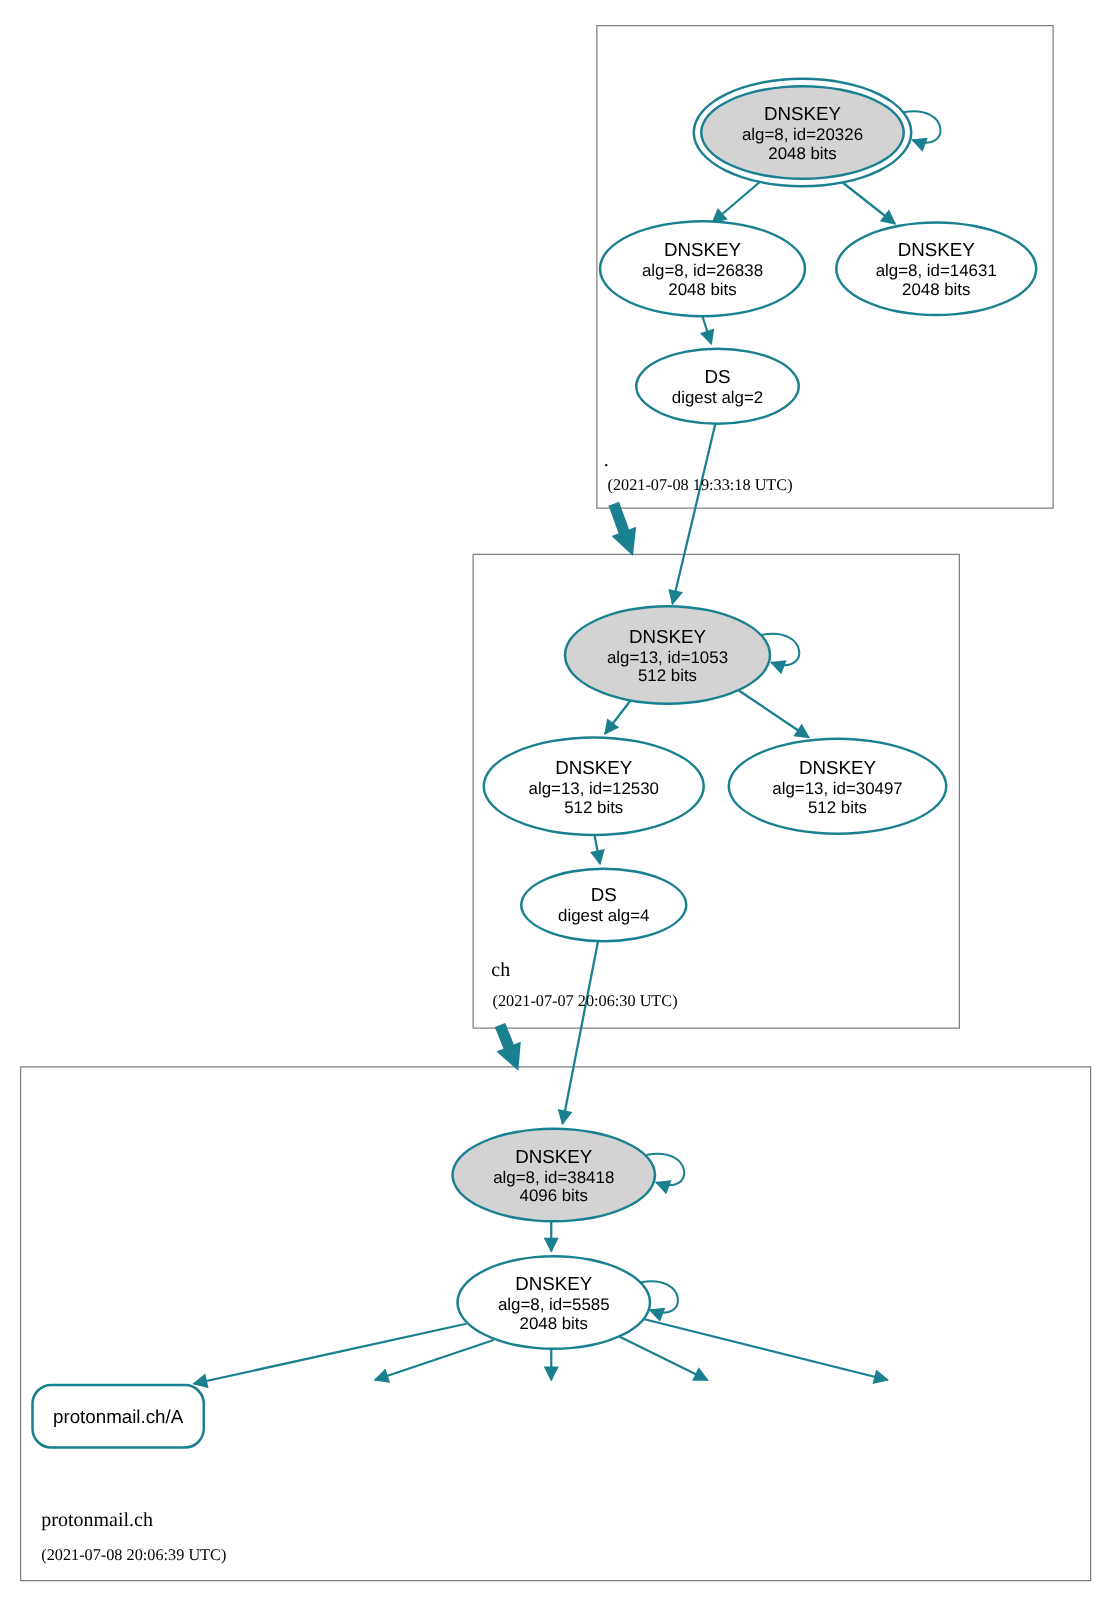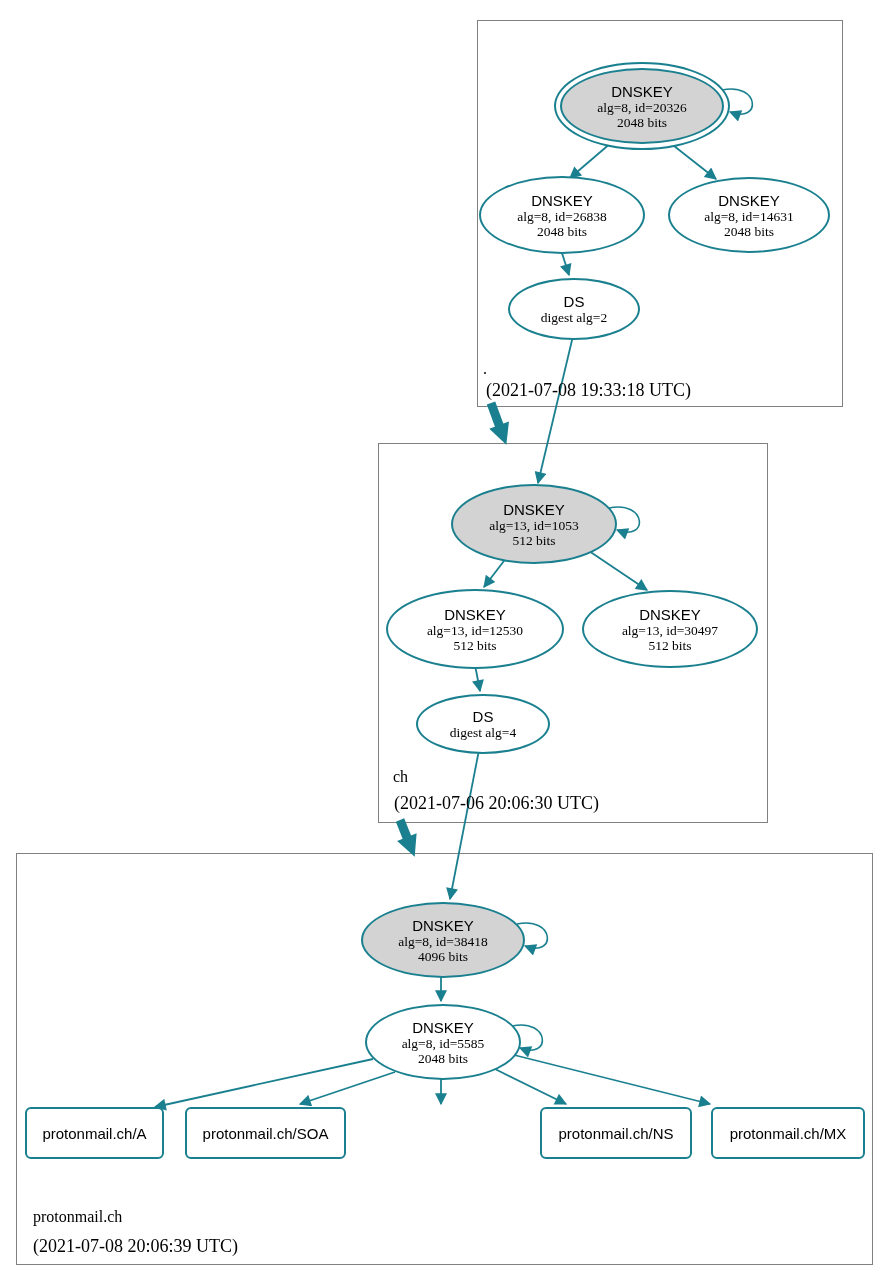--- a/index.html
+++ b/index.html
@@ -25,28 +25,28 @@
     text-align:center;
   }
   .node.gray{background:var(--ksk_fill);border-width:2.5px;}
   .node.double{background:#fff;}
   .node.double::before{
     content:"";position:absolute;inset:4px;border:2px solid var(--teal);
     border-radius:50%;background:var(--ksk_fill);
   }
   .node .txt{position:relative;z-index:1;}
   .nt{font-family:"Liberation Sans",sans-serif;font-size:15px;line-height:17px;}
-  .nd{font-family:Liberation Serif, serif;font-size:13.5px;line-height:15px;}
+  .nd{font-family:Liberation Sans, sans-serif;font-size:13.5px;line-height:15px;}
   .rrset{
-    position:absolute;z-index:2;height:48px;border:2px solid var(--teal);border-radius:6px;
+    position:absolute;z-index:2;height:48px;border:2px solid var(--teal);border-radius:16px;
     background:#fff;display:flex;align-items:center;justify-content:center;
     font-family:"Liberation Sans",sans-serif;font-size:15px;
   }
   .zlabel{position:absolute;z-index:2;font-family:"Liberation Serif",serif;font-size:16px;}
-  .zts{position:absolute;z-index:2;font-family:"Liberation Serif",serif;font-size:18px;}
+  .zts{position:absolute;z-index:2;font-family:"Liberation Serif",serif;font-size:13px;}
 </style>
 </head>
 <body>
 
 <div id="canvas">
 
   <div class="zonebox" style="left:477px;top:20px;width:364px;height:385px"></div>
   <div class="zonebox" style="left:378px;top:443px;width:388px;height:378px"></div>
   <div class="zonebox" style="left:16px;top:853px;width:855px;height:410px"></div>
 
@@ -148,39 +148,36 @@
   </div>
 
   <div class="node" style="left:416px;top:694px;width:130px;height:56px">
     <div class="txt">
       <div class="nt">DS</div>
       <div class="nd">digest alg=4</div>
     </div>
   </div>
 
   <div class="zlabel" style="left:393px;top:768px">ch</div>
-  <div class="zts" style="left:394px;top:793px">(2021-07-06 20:06:30 UTC)</div>
+  <div class="zts" style="left:394px;top:793px">(2021-07-07 20:06:30 UTC)</div>
 
   <div class="node gray" style="left:361px;top:902px;width:160px;height:72px">
     <div class="txt">
       <div class="nt">DNSKEY</div>
       <div class="nd">alg=8, id=38418</div>
       <div class="nd">4096 bits</div>
     </div>
   </div>
 
   <div class="node" style="left:365px;top:1004px;width:152px;height:72px">
     <div class="txt">
       <div class="nt">DNSKEY</div>
       <div class="nd">alg=8, id=5585</div>
       <div class="nd">2048 bits</div>
     </div>
   </div>
 
   <div class="rrset" style="left:25px;top:1107px;width:135px">protonmail.ch/A</div>
-  <div class="rrset" style="left:185px;top:1107px;width:157px">protonmail.ch/SOA</div>
-  <div class="rrset" style="left:540px;top:1107px;width:148px">protonmail.ch/NS</div>
-  <div class="rrset" style="left:711px;top:1107px;width:150px">protonmail.ch/MX</div>
 
   <div class="zlabel" style="left:33px;top:1208px">protonmail.ch</div>
   <div class="zts" style="left:33px;top:1236px">(2021-07-08 20:06:39 UTC)</div>
 
 </div>
 
 </body></html>

